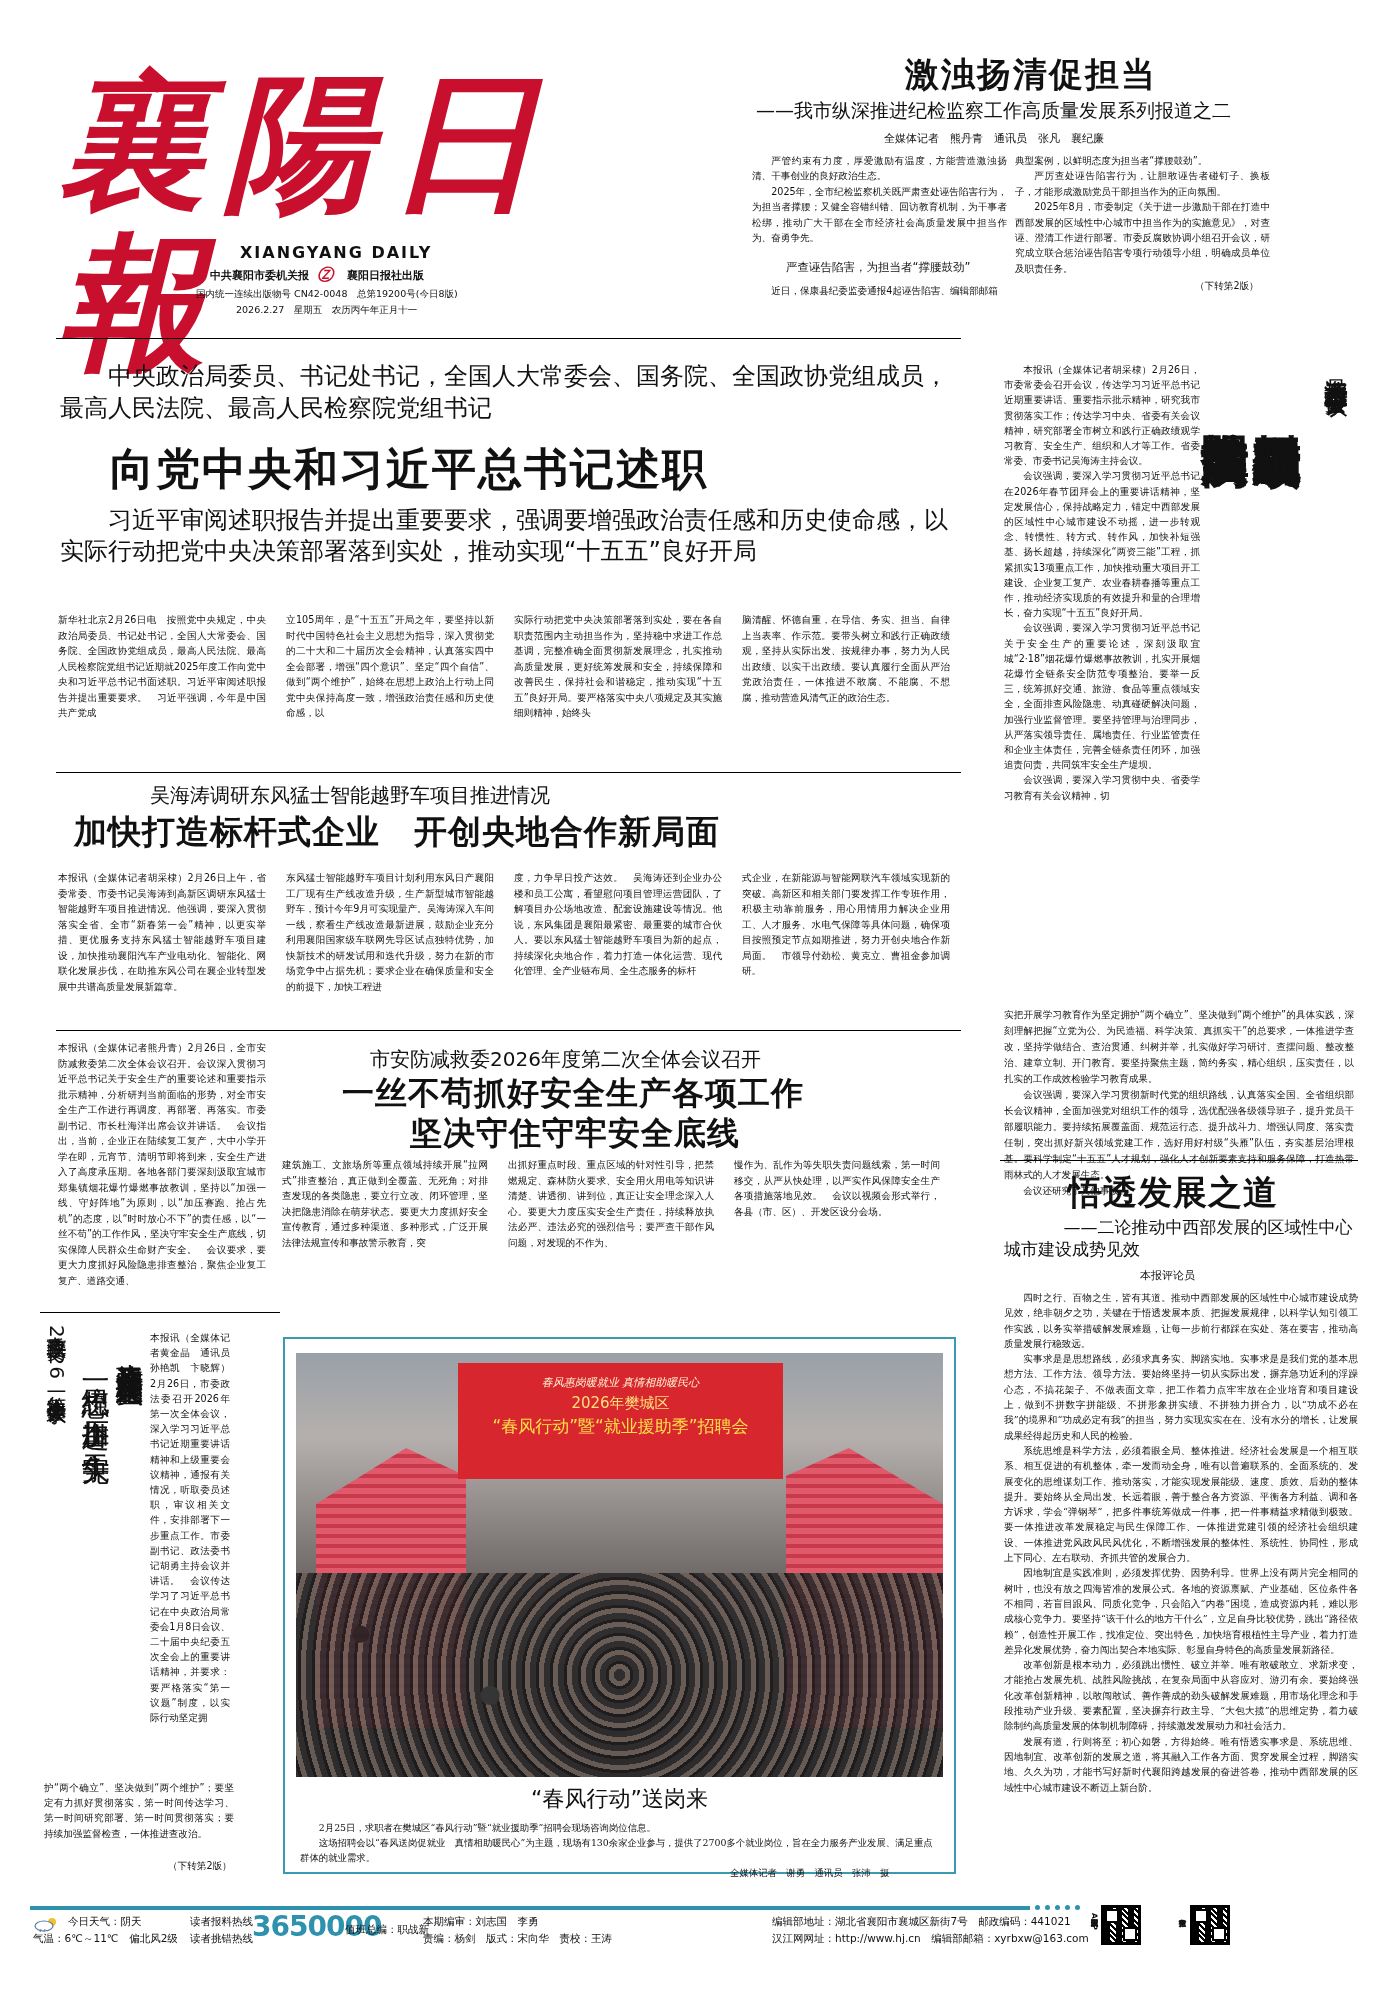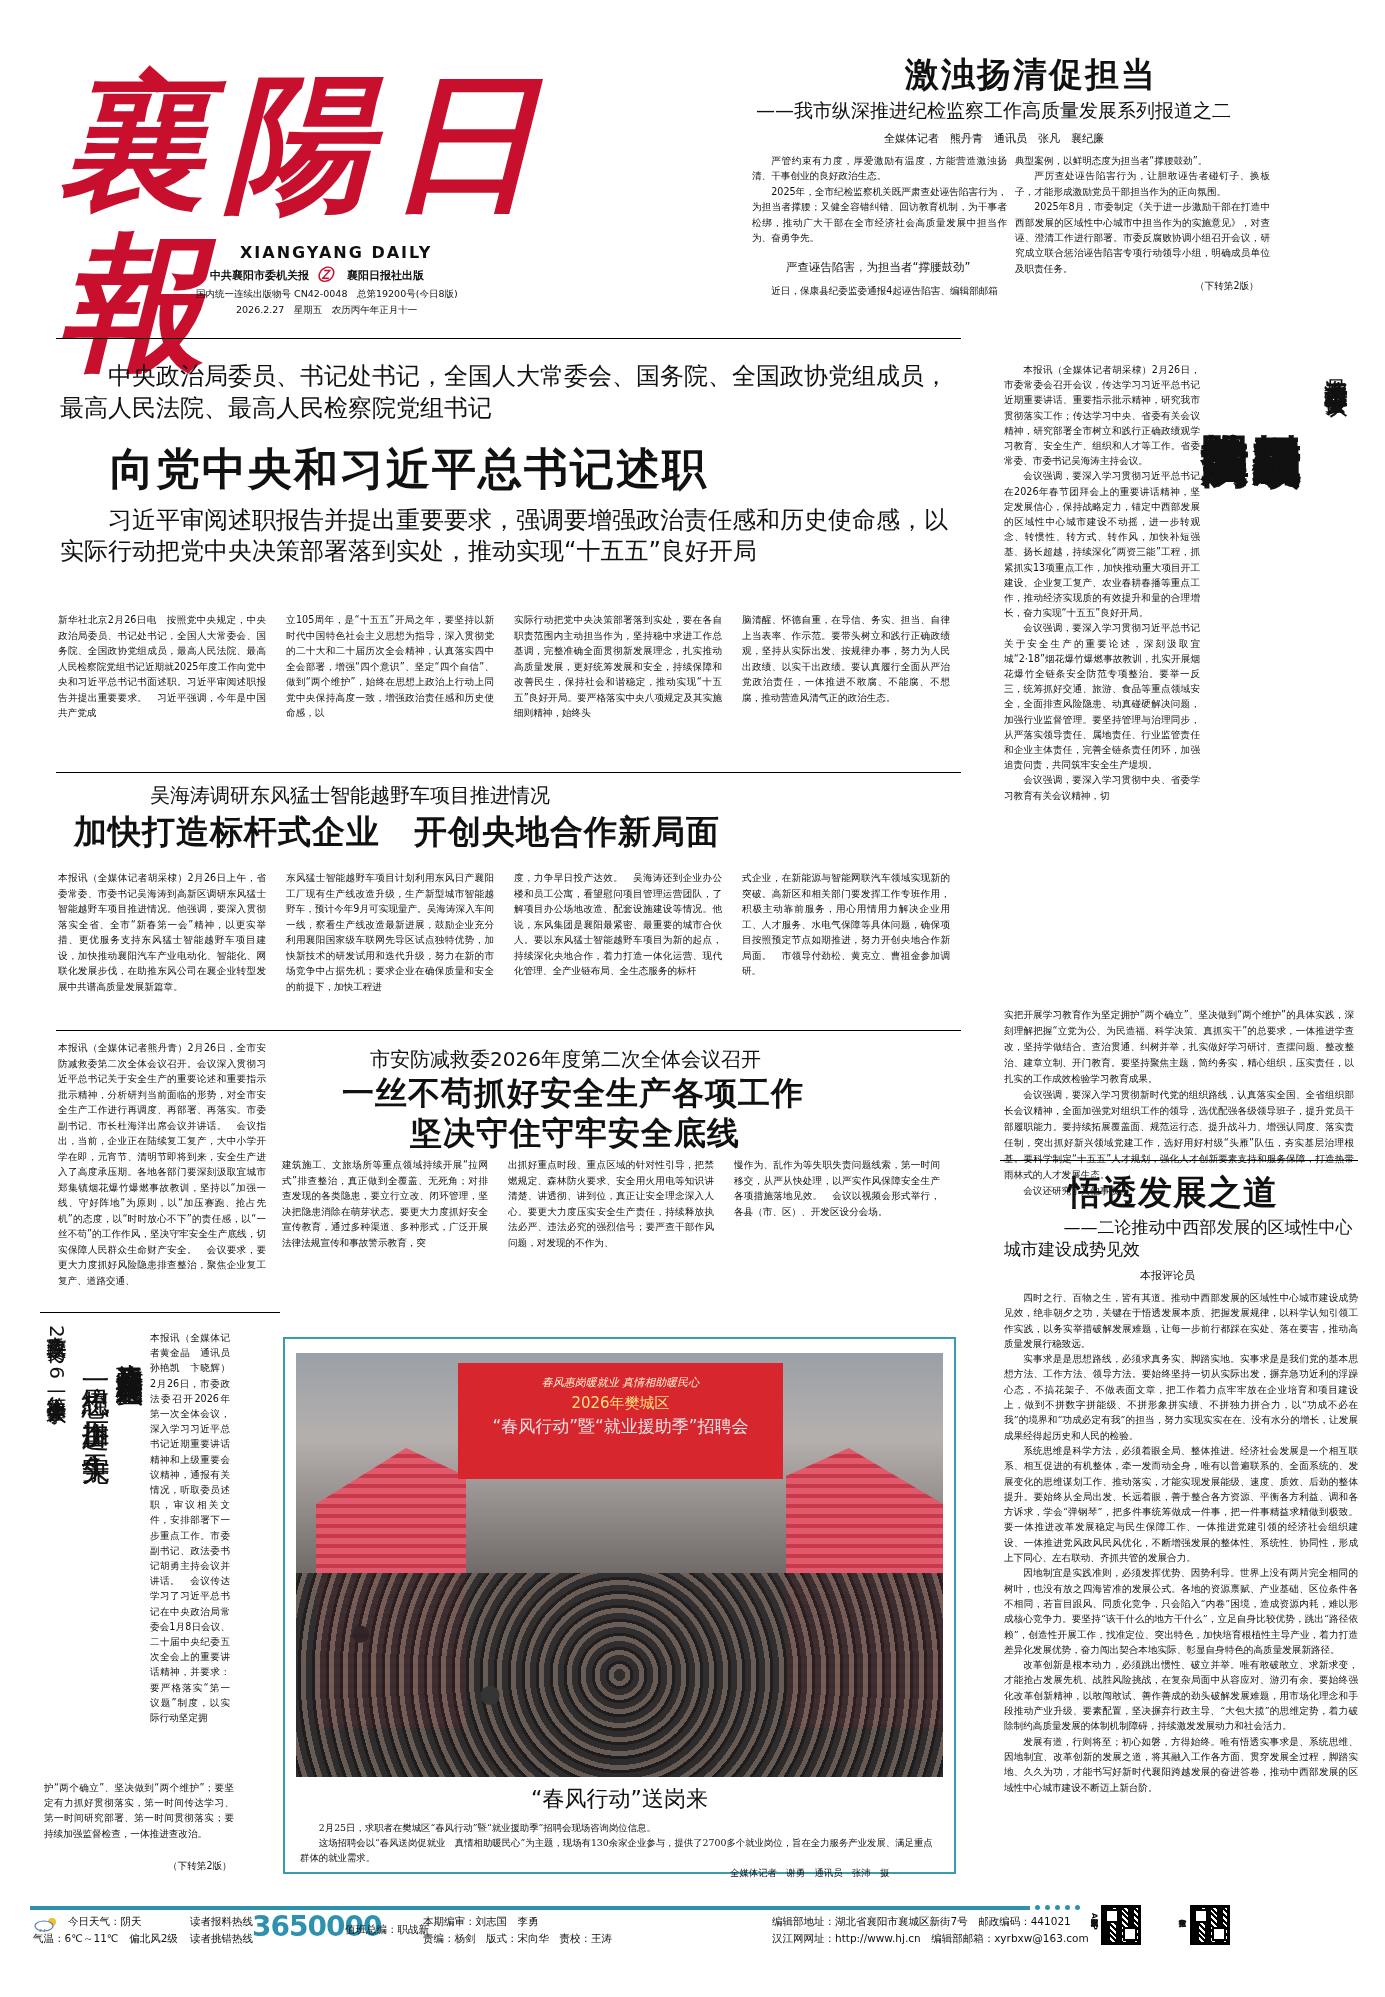--- a/index.html
+++ b/index.html
@@ -66,21 +66,21 @@
   #lg-tail { left: 44px; top: 1780px; width: 190px; font-size: 9.6px; line-height: 15.2px; text-align: justify; }
   #lg-more { left: 168px; top: 1860px; font-size: 9.6px; }
 
   
   #photo-frame { left: 283px; top: 1337px; width: 673px; height: 537px; border: 2px solid #3a9bb0; }
   #photo { left: 296px; top: 1353px; width: 647px; height: 424px; overflow: hidden; background: linear-gradient(180deg,#9aa0a8 0%,#b5b0ad 20%,#6a6462 55%,#3d3a3a 100%); }
   .tent { position: absolute; background: repeating-linear-gradient(180deg,#e15a6b 0 6px,#c8394c 6px 10px); }
   #banner { position: absolute; left: 162px; top: 10px; width: 325px; height: 116px; background: #d8262f; color: #fff4d0; text-align: center; font-weight: normal; }
   #banner .b1 { font-size: 11px; margin-top: 12px; font-style: italic; }
   #banner .b2 { font-size: 15px; color: #ffe07a; margin-top: 4px; }
-  #banner .b3 { font-size: 17px; color: #e5e5e5; margin-top: 2px; }
+  #banner .b3 { font-size: 17px; color: #fde047; margin-top: 2px; }
   #crowd { position: absolute; left: 0; top: 220px; width: 647px; height: 204px; background: radial-gradient(circle at 10% 30%,#202020 0 8px,transparent 9px), radial-gradient(circle at 30% 60%,#333 0 9px,transparent 10px), repeating-radial-gradient(circle at 50% 50%, #2c2a2b 0 6px, #6b5e57 6px 11px, #1a1819 11px 14px); opacity: .9; }
   #photo-title { left: 283px; top: 1784px; width: 673px; text-align: center; font-size: 22px; }
   #photo-caption { left: 300px; top: 1820px; width: 640px; font-size: 9.4px; line-height: 15px; }
   #photo-caption p { text-indent: 2em; }
   #photo-credit { left: 700px; top: 1851px; font-size: 9.4px; word-spacing: 6px; }
 
   
   #cm-headline { left: 1068px; top: 1170px; font-family: "DejaVu Serif", serif; font-weight: bold; font-size: 34px; letter-spacing: 1px; }
   #cm-sub { left: 1004px; top: 1216px; width: 354px; font-size: 17px; line-height: 22px; }
   #cm-byline { left: 1140px; top: 1268px; font-size: 11px; }

